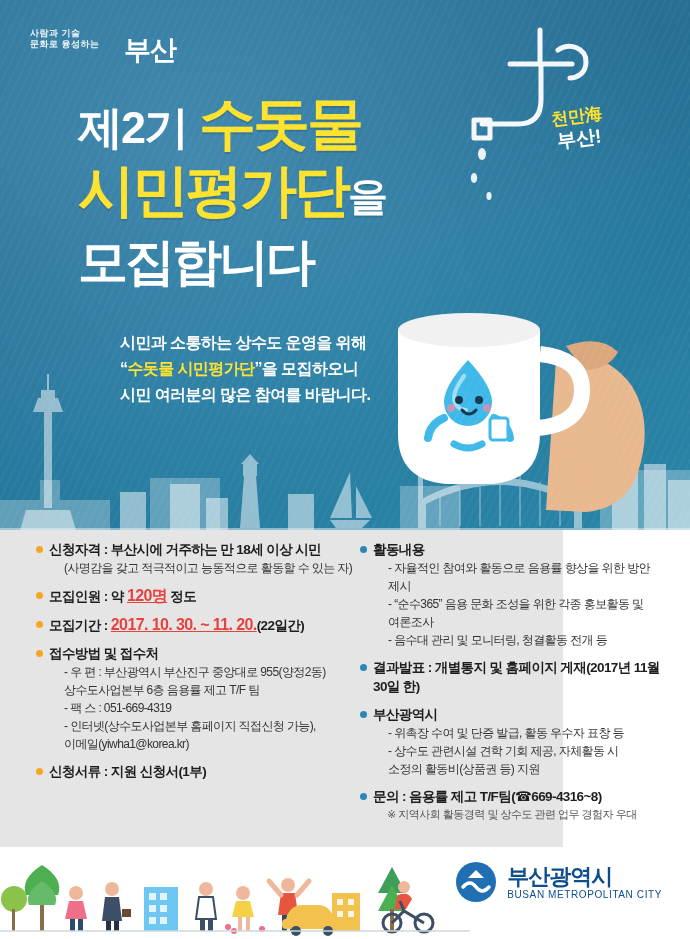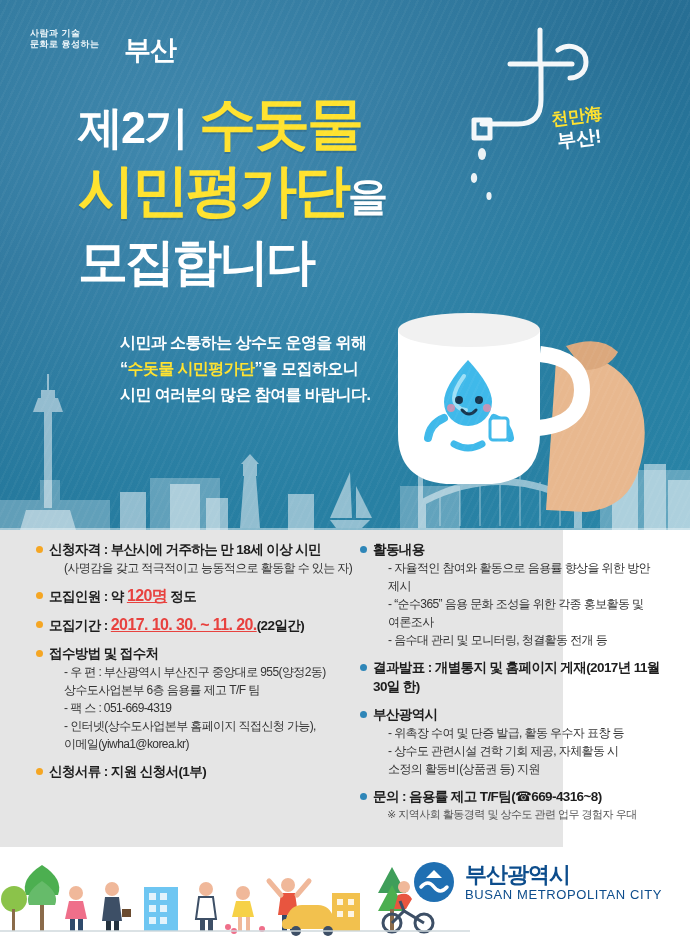--- a/index.html
+++ b/index.html
@@ -93,21 +93,21 @@
   .note{font-size:11px;color:#555;line-height:16px;letter-spacing:-.5px;margin-left:27px;}
 
   
   .footer{
     position:absolute;left:0;bottom:0;width:690px;height:92px;background:#ffffff;
   }
   .foot-people{position:absolute;left:0;bottom:0;width:470px;height:92px;}
   .foot-logo{position:absolute;right:28px;bottom:36px;display:flex;align-items:center;gap:10px;}
   .foot-logo .mark{width:42px;height:42px;}
   .foot-logo .txt .ko{font-size:22px;font-weight:bold;color:#0d4d8c;letter-spacing:-1px;line-height:24px;}
-  .foot-logo .txt .en{font-size:13px;color:#0d4d8c;letter-spacing:.6px;}
+  .foot-logo .txt .en{font-size:10px;color:#0d4d8c;letter-spacing:.6px;}
 </style>
 </head>
 <body>
 
 <div class="poster">
 
   <div class="hero">
     <div class="hero-vignette"></div>
 
     <svg class="skyline" viewBox="0 0 690 170" preserveAspectRatio="none">

